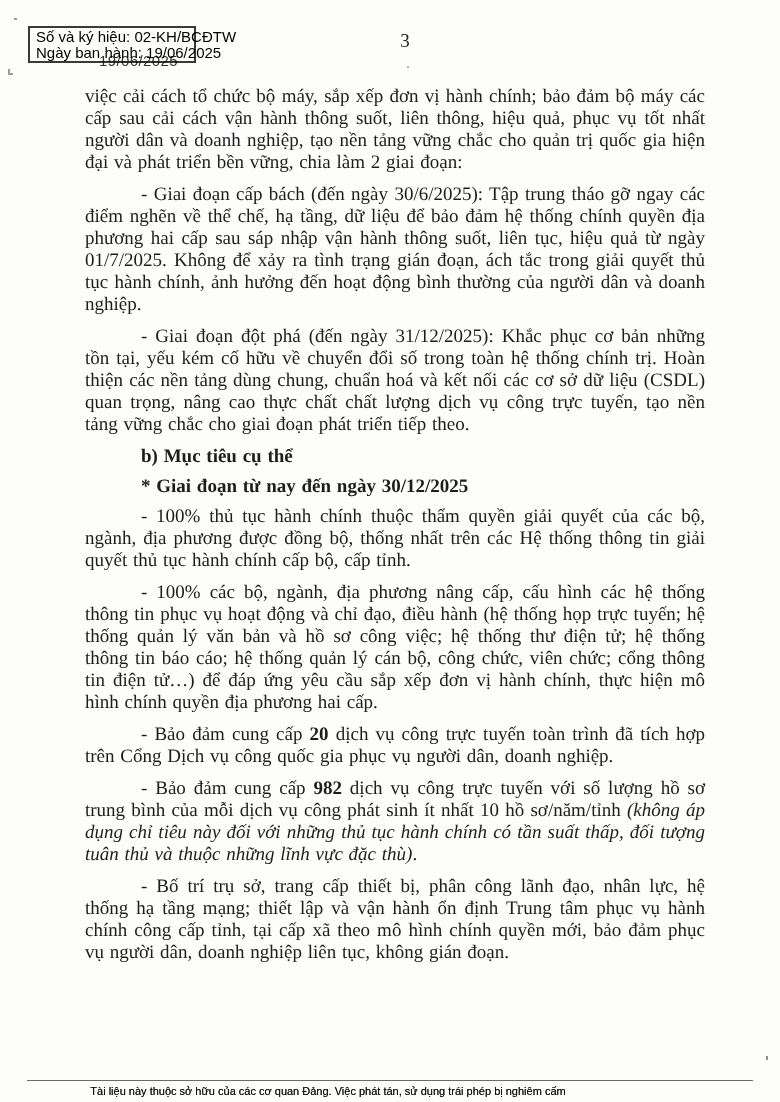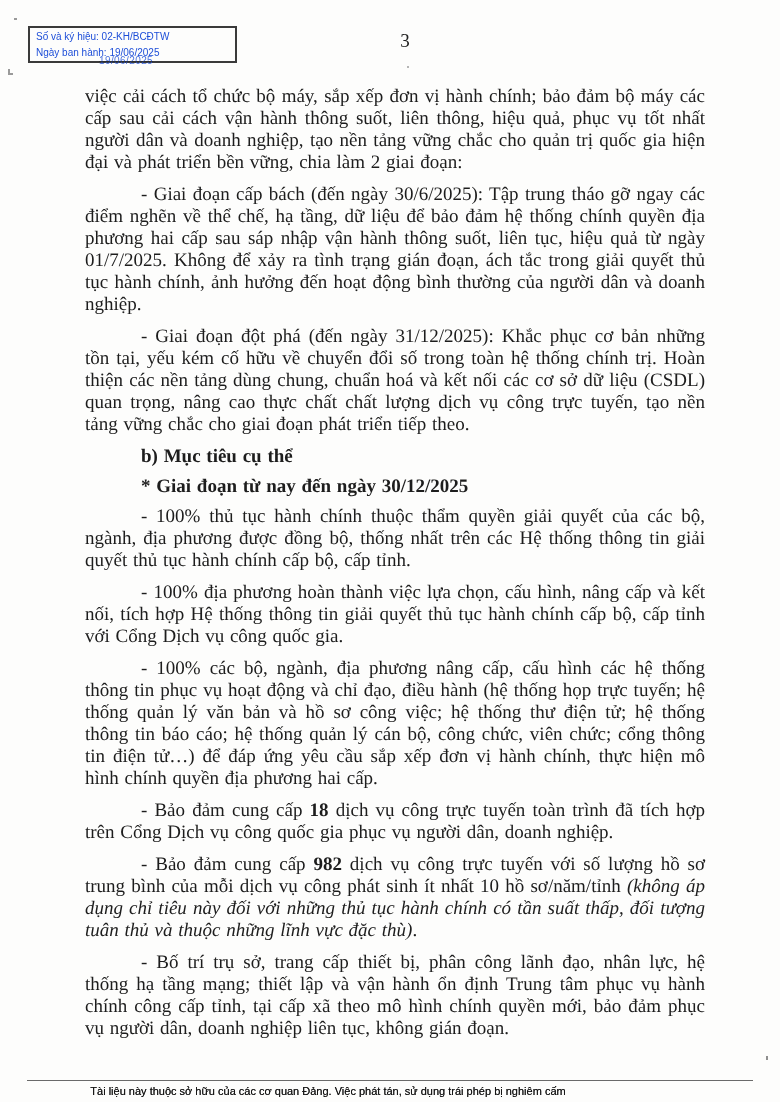--- a/index.html
+++ b/index.html
@@ -1,23 +1,23 @@
 <!DOCTYPE html>
 <html><head>
 <meta charset="utf-8">
 <style>
   html,body{margin:0;padding:0;}
   body{width:780px;height:1102px;background:#e9e9e9;font-family:"Liberation Serif",serif;}
   .page{position:relative;width:780px;height:1102px;background:#fdfdfc;overflow:hidden;}
 
   
-  .stamp{position:absolute;left:28px;top:26px;width:209px;height:37px;
+  .stamp{position:absolute;left:28px;top:26px;width:168px;height:37px;
          border:2px solid #3a3a3a;box-sizing:border-box;padding:1px 5px 2px 6px;
-         font-family:"Liberation Sans",sans-serif;font-size:10px;line-height:16px;
-         color:#1d4ed8;background:#fdfdfc;}
+         font-family:"Liberation Sans",sans-serif;font-size:15px;line-height:16px;
+         color:#000000;background:#fdfdfc;}
   .stamp-line{white-space:nowrap;}
   .stamp-line2{position:relative;}
   .stamp-ghost{position:absolute;left:63px;top:8px;opacity:.8;filter:blur(.4px);
                letter-spacing:.4px;text-decoration:line-through;text-decoration-color:rgba(30,30,30,.55);}
 
   
   .page-num{position:absolute;left:390px;top:30px;width:30px;text-align:center;
             font-size:19px;color:#222;}
 
   
@@ -59,23 +59,22 @@
 
   <div class="page-num">3</div>
 
   <div class="doc">
       <p class="opening"><span class="">việc cải cách tổ chức bộ máy, sắp xếp đơn vị hành chính; bảo đảm bộ máy các cấp sau cải cách vận hành thông suốt, liên thông, hiệu quả, phục vụ tốt nhất người dân và doanh nghiệp, tạo nền tảng vững chắc cho quản trị quốc gia hiện đại và phát triển bền vững, chia làm 2 giai đoạn:</span></p>
       <p class="body"><span class="">- Giai đoạn cấp bách (đến ngày 30/6/2025): Tập trung tháo gỡ ngay các điểm nghẽn về thể chế, hạ tầng, dữ liệu để bảo đảm hệ thống chính quyền địa phương hai cấp sau sáp nhập vận hành thông suốt, liên tục, hiệu quả từ ngày 01/7/2025. Không để xảy ra tình trạng gián đoạn, ách tắc trong giải quyết thủ tục hành chính, ảnh hưởng đến hoạt động bình thường của người dân và doanh nghiệp.</span></p>
       <p class="body"><span class="">- Giai đoạn đột phá (đến ngày 31/12/2025): Khắc phục cơ bản những tồn tại, yếu kém cố hữu về chuyển đổi số trong toàn hệ thống chính trị. Hoàn thiện các nền tảng dùng chung, chuẩn hoá và kết nối các cơ sở dữ liệu (CSDL) quan trọng, nâng cao thực chất chất lượng dịch vụ công trực tuyến, tạo nền tảng vững chắc cho giai đoạn phát triển tiếp theo.</span></p>
       <p class="heading"><span class="b ">b) Mục tiêu cụ thể</span></p>
       <p class="heading"><span class="b ">* Giai đoạn từ nay đến ngày 30/12/2025</span></p>
       <p class="body"><span class="">- 100% thủ tục hành chính thuộc thẩm quyền giải quyết của các bộ, ngành, địa phương được đồng bộ, thống nhất trên các Hệ thống thông tin giải quyết thủ tục hành chính cấp bộ, cấp tỉnh.</span></p>
-      <p class="body"><span class="">- 100% địa phương hoàn thành việc lựa chọn, cấu hình, nâng cấp và kết nối, tích hợp Hệ thống thông tin giải quyết thủ tục hành chính cấp bộ, cấp tỉnh với Cổng Dịch vụ công quốc gia.</span></p>
       <p class="body"><span class="">- 100% các bộ, ngành, địa phương nâng cấp, cấu hình các hệ thống thông tin phục vụ hoạt động và chỉ đạo, điều hành (hệ thống họp trực tuyến; hệ thống quản lý văn bản và hồ sơ công việc; hệ thống thư điện tử; hệ thống thông tin báo cáo; hệ thống quản lý cán bộ, công chức, viên chức; cổng thông tin điện tử…) để đáp ứng yêu cầu sắp xếp đơn vị hành chính, thực hiện mô hình chính quyền địa phương hai cấp.</span></p>
-      <p class="body"><span class="">- Bảo đảm cung cấp </span><span class="b ">18</span><span class=""> dịch vụ công trực tuyến toàn trình đã tích hợp trên Cổng Dịch vụ công quốc gia phục vụ người dân, doanh nghiệp.</span></p>
+      <p class="body"><span class="">- Bảo đảm cung cấp </span><span class="b ">20</span><span class=""> dịch vụ công trực tuyến toàn trình đã tích hợp trên Cổng Dịch vụ công quốc gia phục vụ người dân, doanh nghiệp.</span></p>
       <p class="body"><span class="">- Bảo đảm cung cấp </span><span class="b ">982</span><span class=""> dịch vụ công trực tuyến với số lượng hồ sơ trung bình của mỗi dịch vụ công phát sinh ít nhất 10 hồ sơ/năm/tỉnh </span><span class="i">(không áp dụng chỉ tiêu này đối với những thủ tục hành chính có tần suất thấp, đối tượng tuân thủ và thuộc những lĩnh vực đặc thù)</span><span class="">.</span></p>
       <p class="body"><span class="">- Bố trí trụ sở, trang cấp thiết bị, phân công lãnh đạo, nhân lực, hệ thống hạ tầng mạng; thiết lập và vận hành ổn định Trung tâm phục vụ hành chính công cấp tỉnh, tại cấp xã theo mô hình chính quyền mới, bảo đảm phục vụ người dân, doanh nghiệp liên tục, không gián đoạn.</span></p>
     </div>
 
   <div class="footer-rule"></div>
   <div class="footer-text">Tài liệu này thuộc sở hữu của các cơ quan Đảng. Việc phát tán, sử dụng trái phép bị nghiêm cấm</div>
 
   <span class="artifact a1"></span>
   <span class="artifact a2"></span>
   <span class="artifact a3"></span>

